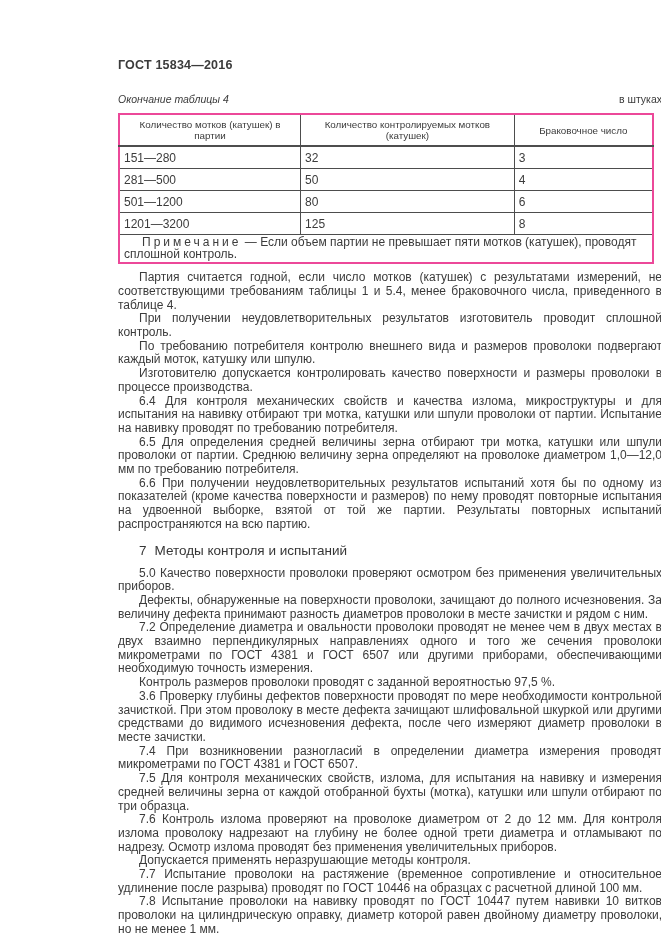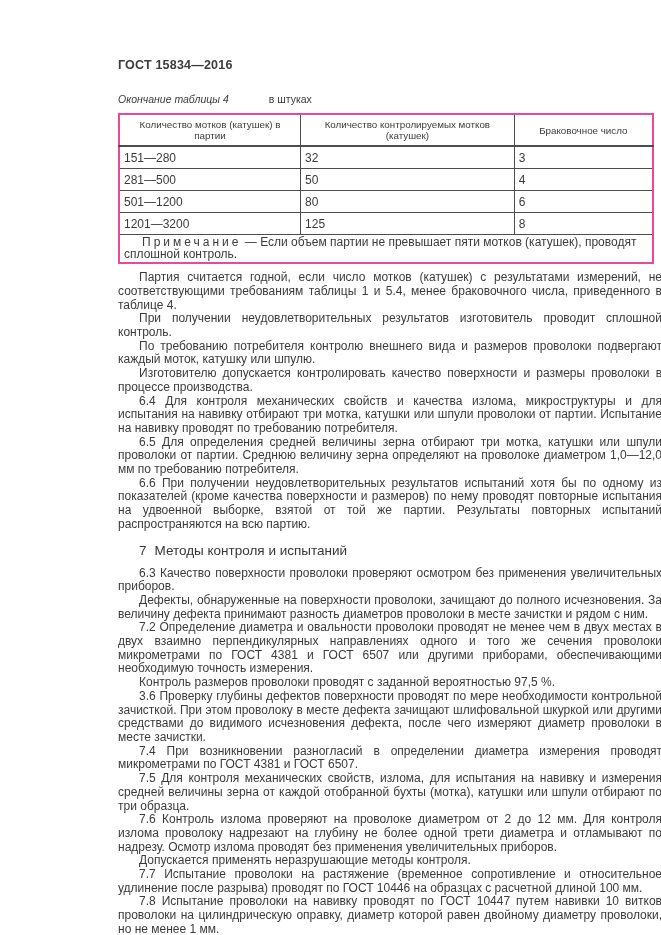--- a/index.html
+++ b/index.html
@@ -20,21 +20,21 @@
     margin-left: 40px;
   }
   .doc-number {
     font-size: 12.5px;
     font-weight: bold;
     letter-spacing: 0.2px;
     line-height: 14px;
   }
   .caption-row {
     display: flex;
-    justify-content: flex-start;
+    justify-content: space-between;
     align-items: baseline;
     margin-top: 21px;
     font-size: 10.5px;
     line-height: 13px;
     gap: 40px;
   }
   .caption-left { font-style: italic; }
   .caption-right { font-style: normal; }
 
   table.gost-table {
@@ -167,21 +167,21 @@
       <p>6.4 Для контроля механических свойств и качества излома, микроструктуры и для испытания на навивку отбирают три мотка, катушки или шпули проволоки от партии. Испытание на навивку проводят по требованию потребителя.</p>
       <p>6.5 Для определения средней величины зерна отбирают три мотка, катушки или шпули проволоки от партии. Среднюю величину зерна определяют на проволоке диаметром 1,0—12,0 мм по требованию потребителя.</p>
       <p>6.6 При получении неудовлетворительных результатов испытаний хотя бы по одному из показателей (кроме качества поверхности и размеров) по нему проводят повторные испытания на удвоенной выборке, взятой от той же партии. Результаты повторных испытаний распространяются на всю партию.</p>
     </div>
 
     <div class="section-heading">
       <span class="h-num">7</span><span>Методы контроля и испытаний</span>
     </div>
 
     <div class="body-text">
-      <p>6.3 Качество поверхности проволоки проверяют осмотром без применения увеличительных приборов.</p>
+      <p>5.0 Качество поверхности проволоки проверяют осмотром без применения увеличительных приборов.</p>
       <p>Дефекты, обнаруженные на поверхности проволоки, зачищают до полного исчезновения. За величину дефекта принимают разность диаметров проволоки в месте зачистки и рядом с ним.</p>
       <p>7.2 Определение диаметра и овальности проволоки проводят не менее чем в двух местах в двух взаимно перпендикулярных направлениях одного и того же сечения проволоки микрометрами по ГОСТ 4381 и ГОСТ 6507 или другими приборами, обеспечивающими необходимую точность измерения.</p>
       <p>Контроль размеров проволоки проводят с заданной вероятностью 97,5 %.</p>
       <p>3.6 Проверку глубины дефектов поверхности проводят по мере необходимости контрольной зачисткой. При этом проволоку в месте дефекта зачищают шлифовальной шкуркой или другими средствами до видимого исчезновения дефекта, после чего измеряют диаметр проволоки в месте зачистки.</p>
       <p>7.4 При возникновении разногласий в определении диаметра измерения проводят микрометрами по ГОСТ 4381 и ГОСТ 6507.</p>
       <p>7.5 Для контроля механических свойств, излома, для испытания на навивку и измерения средней величины зерна от каждой отобранной бухты (мотка), катушки или шпули отбирают по три образца.</p>
       <p>7.6 Контроль излома проверяют на проволоке диаметром от 2 до 12 мм. Для контроля излома проволоку надрезают на глубину не более одной трети диаметра и отламывают по надрезу. Осмотр излома проводят без применения увеличительных приборов.</p>
       <p>Допускается применять неразрушающие методы контроля.</p>
       <p>7.7 Испытание проволоки на растяжение (временное сопротивление и относительное удлинение после разрыва) проводят по ГОСТ 10446 на образцах с расчетной длиной 100 мм.</p>
       <p>7.8 Испытание проволоки на навивку проводят по ГОСТ 10447 путем навивки 10 витков проволоки на цилиндрическую оправку, диаметр которой равен двойному диаметру проволоки, но не менее 1 мм.</p>

